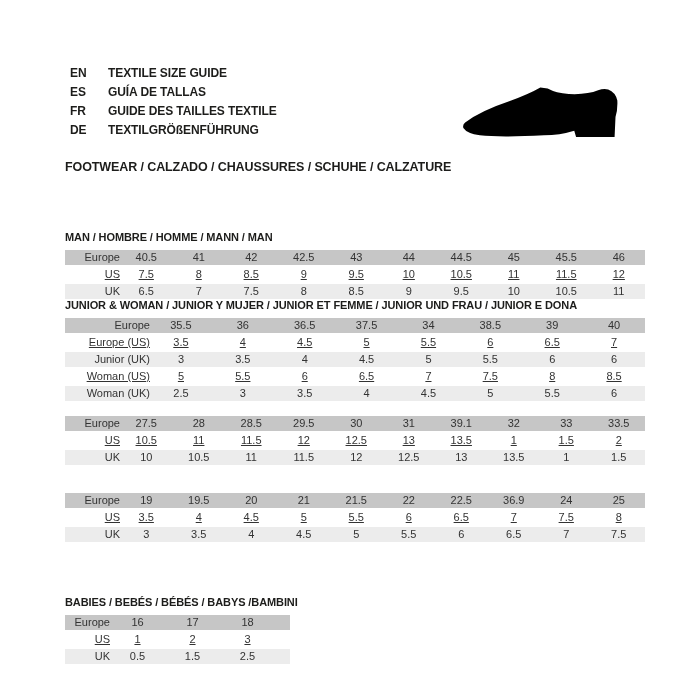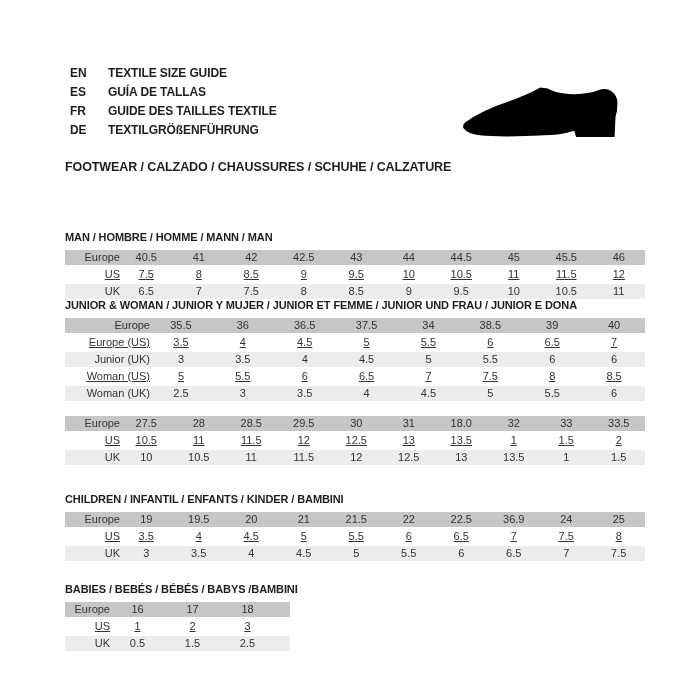--- a/index.html
+++ b/index.html
@@ -14,21 +14,21 @@
 
   
   .shoe{position:absolute; left:445px; top:60px; width:220px; height:101px;}
 
   
   .section{position:absolute; left:65px;}
   .sec-man{top:231px;}
   .sec-junior{top:299px;}
   .sec-kids{top:416px;}
   .sec-children{top:493px;}
-  .sec-babies{top:583px;}
+  .sec-babies{top:596px;}
   .section-title{font-size:11px; font-weight:bold; letter-spacing:-0.1px; color:var(--ink,#1d1d1b); margin:0 0 7px 0; white-space:nowrap;}
 
   .size-table{width:580px;}
   .babies .size-table{width:225px;}
 
   .trow{display:flex; height:17px; box-sizing:border-box; border-bottom:2px solid var(--page-bg,#fff); font-size:11px; line-height:15px; color:var(--table-text,#333);}
   .trow.thead{background:var(--head-bg,#c6c6c6);}
   .trow.twhite{background:var(--row-bg,#ffffff);text-decoration:underline;}
   .trow.talt{background:var(--alt-bg,#ececec);}
 
@@ -193,21 +193,21 @@
   <div class="section sec-kids">
     <div class="size-table">
         <div class="trow thead">
           <div class="tlabel">Europe</div>
           <div class="tcell">27.5</div>
           <div class="tcell">28</div>
           <div class="tcell">28.5</div>
           <div class="tcell">29.5</div>
           <div class="tcell">30</div>
           <div class="tcell">31</div>
-          <div class="tcell">18.0</div>
+          <div class="tcell">39.1</div>
           <div class="tcell">32</div>
           <div class="tcell">33</div>
           <div class="tcell">33.5</div>
         </div>
         <div class="trow twhite">
           <div class="tlabel">US</div>
           <div class="tcell">10.5</div>
           <div class="tcell">11</div>
           <div class="tcell">11.5</div>
           <div class="tcell">12</div>
@@ -228,21 +228,20 @@
           <div class="tcell">12.5</div>
           <div class="tcell">13</div>
           <div class="tcell">13.5</div>
           <div class="tcell">1</div>
           <div class="tcell">1.5</div>
         </div>
       </div>
   </div>
 
   <div class="section sec-children">
-    <div class="section-title">CHILDREN / INFANTIL / ENFANTS / KINDER / BAMBINI</div>
     <div class="size-table">
         <div class="trow thead">
           <div class="tlabel">Europe</div>
           <div class="tcell">19</div>
           <div class="tcell">19.5</div>
           <div class="tcell">20</div>
           <div class="tcell">21</div>
           <div class="tcell">21.5</div>
           <div class="tcell">22</div>
           <div class="tcell">22.5</div>

